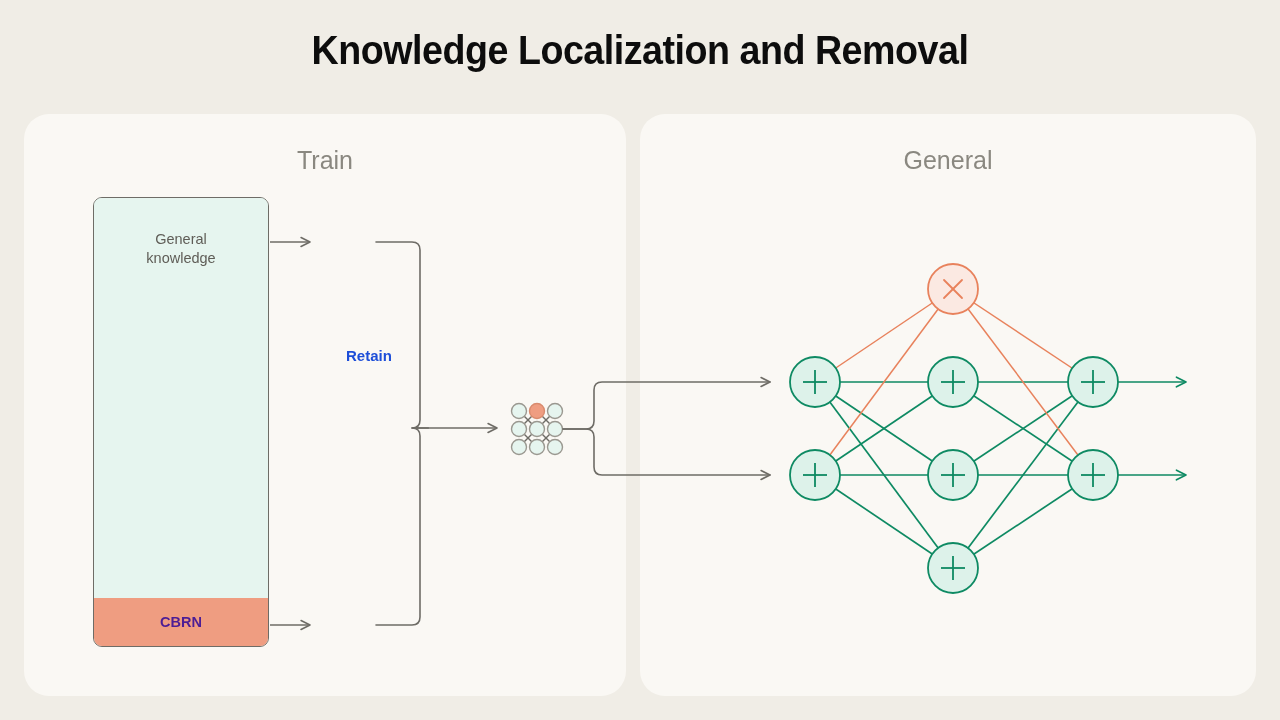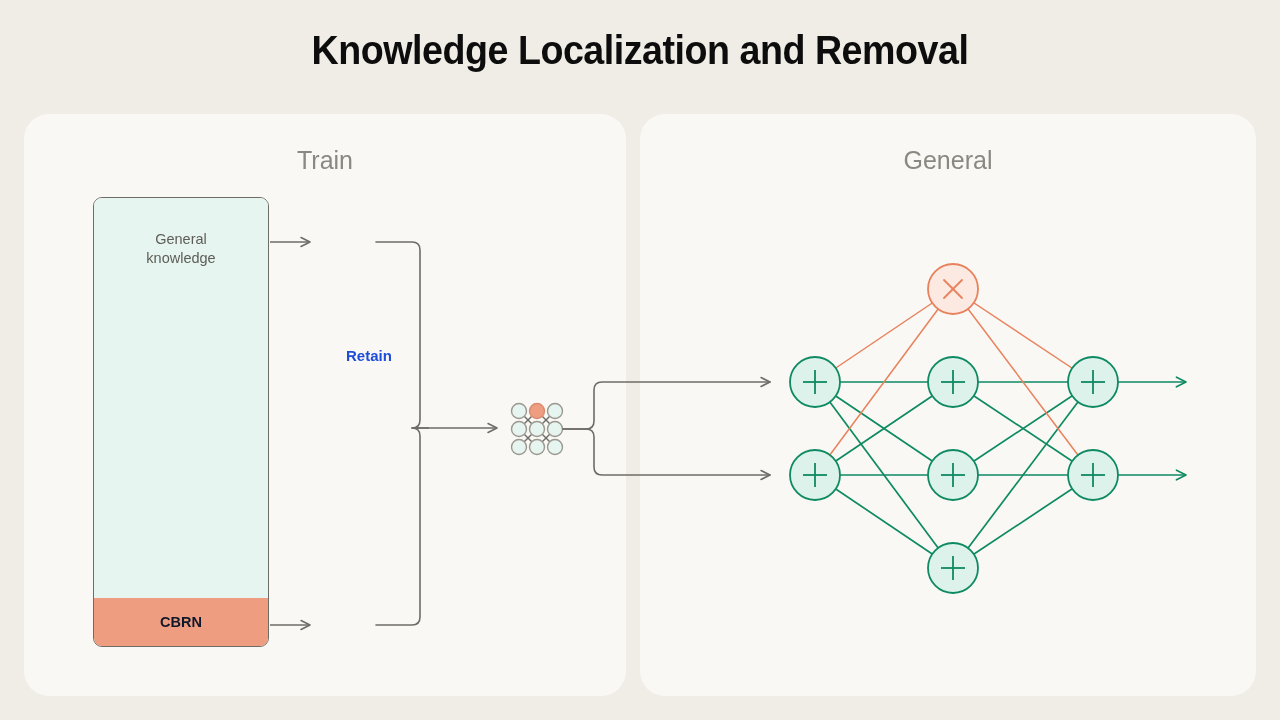--- a/index.html
+++ b/index.html
@@ -84,21 +84,21 @@
     background: #ef9d81;
   }
   #cbrn-label {
     position: absolute;
     top: 0; left: 0; right: 0; bottom: 0;
     display: flex;
     align-items: center;
     justify-content: center;
     font-size: 14.5px;
     font-weight: bold;
-    color: #0f172a;
+    color: #4c1d95;
   }
   .flow-label {
     position: absolute;
     font-size: 15px;
     font-weight: bold;
     color: #1d4ed8;
     white-space: nowrap;
   }
   #retain-label { left: 322px; top: 233px; }
   svg.overlay {

